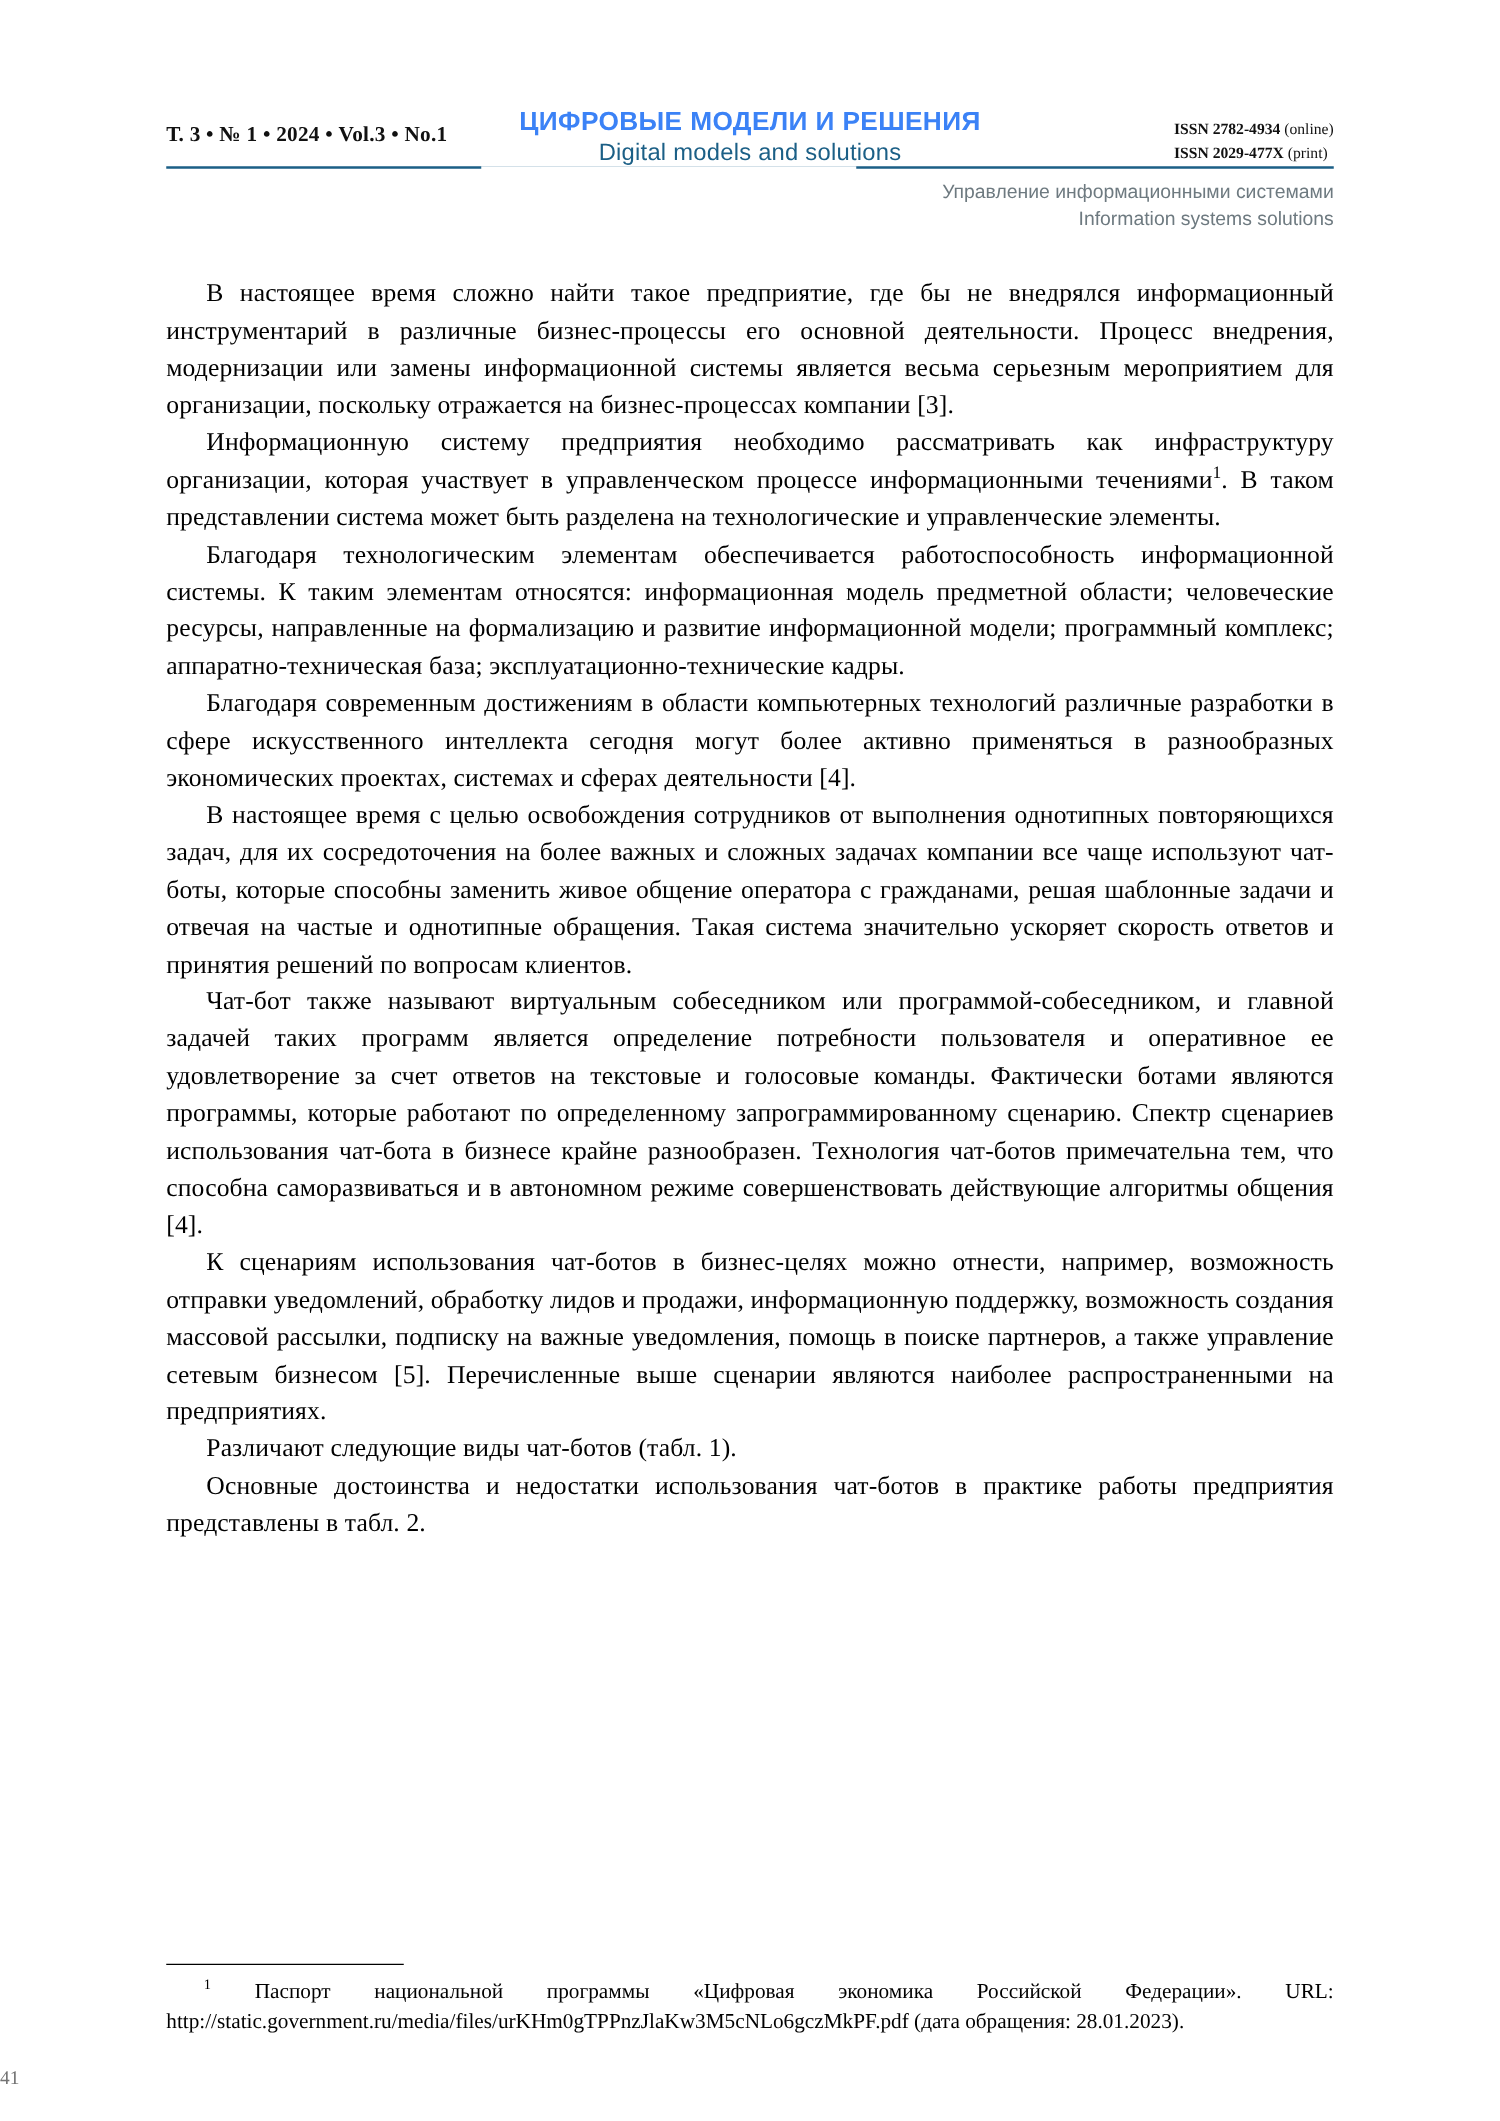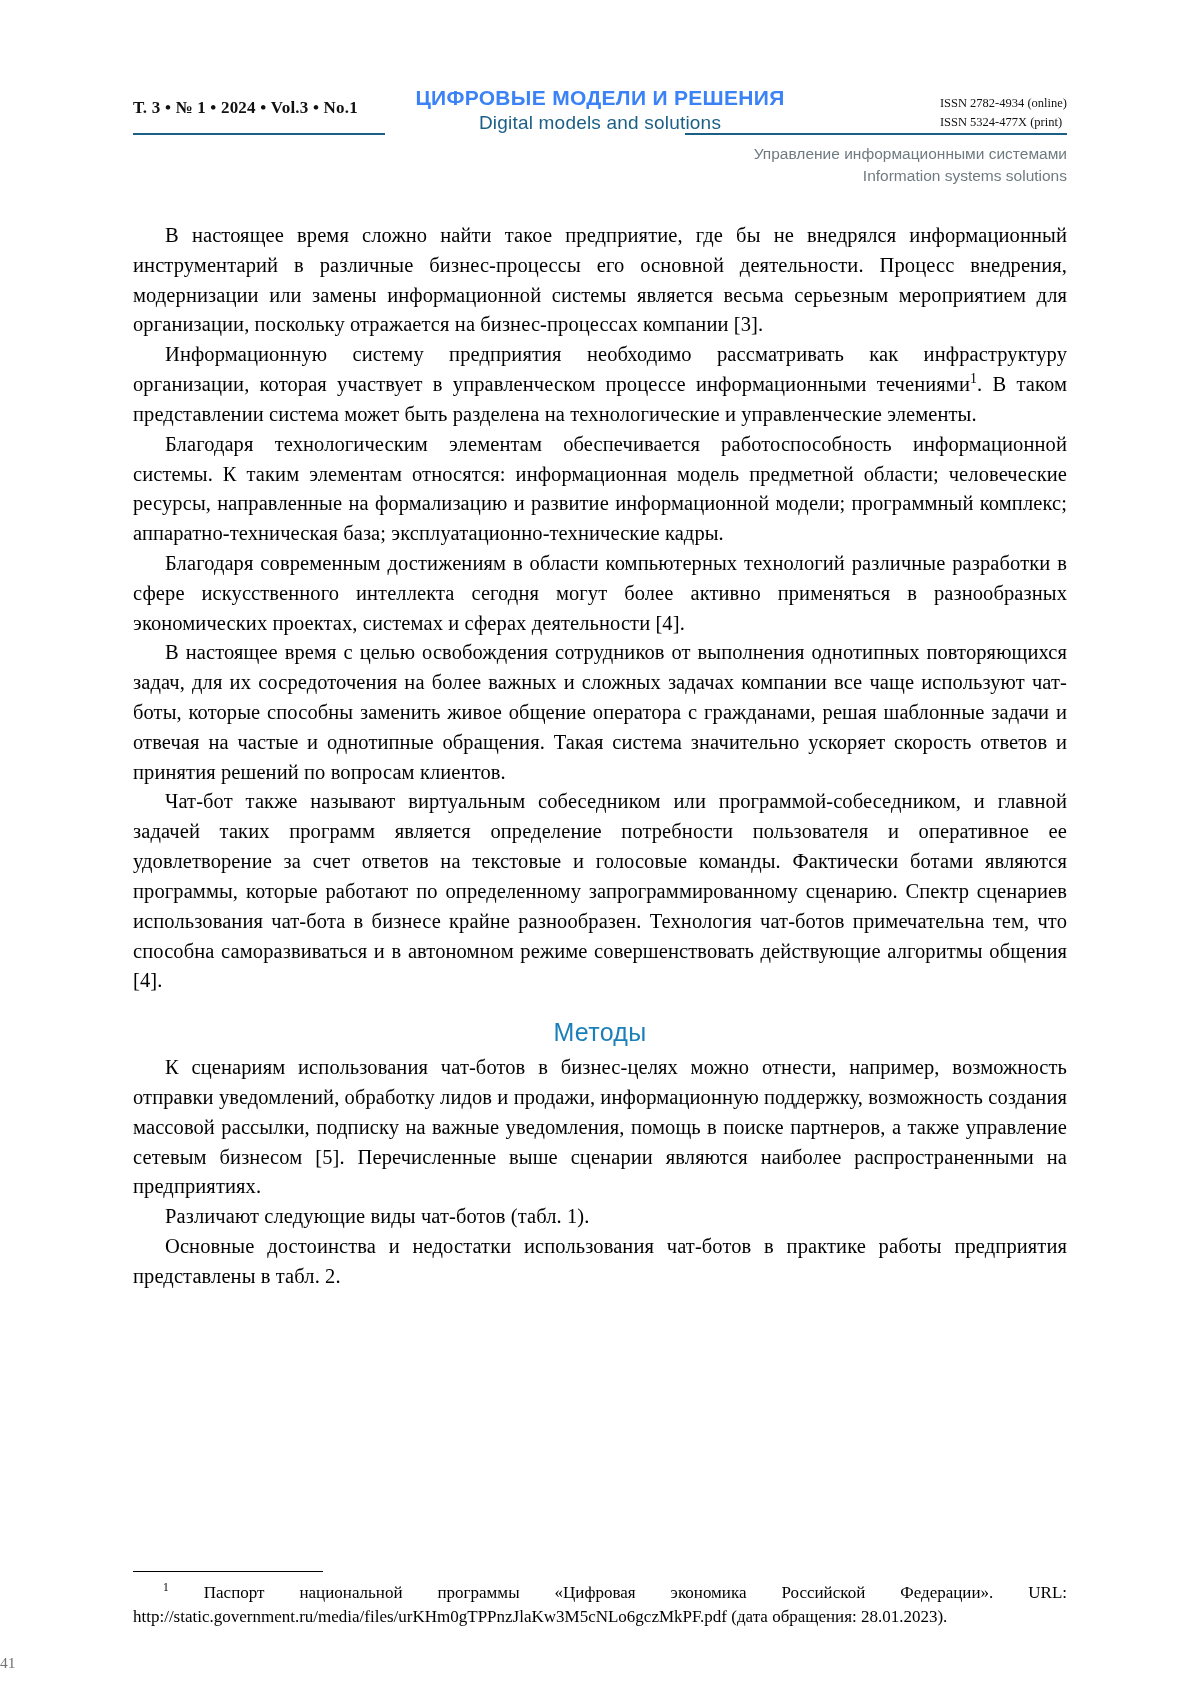--- a/index.html
+++ b/index.html
@@ -68,21 +68,21 @@
     text-align: left;
     white-space: nowrap;
   }
   .issn-line {
     font-family: "Liberation Serif", serif;
     font-size: 12.5px;
     color: #111111;
     line-height: 1.5;
   }
   .issn-line b {
-    font-weight: normal;
+    font-weight: bold;
     text-align: center;
   }
   .header-rule {
     position: absolute;
     left: 133px;
     top: 117px;
     width: 934px;
     height: 2px;
     background: #1b5f86;
   }
@@ -179,40 +179,39 @@
 <div class="page">
 
   <div class="header">
     <div class="header-left">Т. 3 • № 1 • 2024 • Vol.3 • No.1</div>
     <div class="header-center">
       <div class="journal-title-ru">ЦИФРОВЫЕ МОДЕЛИ И РЕШЕНИЯ</div>
       <div class="journal-title-en">Digital models and solutions</div>
     </div>
     <div class="header-right">
       <div class="issn-line"><b>ISSN 2782-4934</b> <span>(online)</span></div>
-      <div class="issn-line"><b>ISSN  5324-477X</b> <span>(print)</span></div>
+      <div class="issn-line"><b>ISSN  2029-477X</b> <span>(print)</span></div>
     </div>
   </div>
   <div class="header-rule"></div>
   <div class="header-rule-gap"></div>
 
   <div class="rubric">
     <span>Управление информационными системами</span>
     <span class="rubric-en">Information systems solutions</span>
   </div>
 
   <div class="content">
     <p class="para">В настоящее время сложно найти такое предприятие, где бы не внедрялся информационный инструментарий в различные бизнес-процессы его основной деятельности. Процесс внедрения, модернизации или замены информационной системы является весьма серьезным мероприятием для организации, поскольку отражается на бизнес-процессах компании [3].</p>
     <p class="para"><span>Информационную систему предприятия необходимо рассматривать как инфраструктуру организации, которая участвует в управленческом процессе информационными течениями<sup>1</sup>. В таком представлении система может быть разделена на технологические и управленческие элементы.</span></p>
     <p class="para">Благодаря технологическим элементам обеспечивается работоспособность информационной системы. К таким элементам относятся: информационная модель предметной области; человеческие ресурсы, направленные на формализацию и развитие информационной модели; программный комплекс; аппаратно-техническая база; эксплуатационно-технические кадры.</p>
     <p class="para">Благодаря современным достижениям в области компьютерных технологий различные разработки в сфере искусственного интеллекта сегодня могут более активно применяться в разнообразных экономических проектах, системах и сферах деятельности [4].</p>
     <p class="para">В настоящее время с целью освобождения сотрудников от выполнения однотипных повторяющихся задач, для их сосредоточения на более важных и сложных задачах компании все чаще используют чат-боты, которые способны заменить живое общение оператора с гражданами, решая шаблонные задачи и отвечая на частые и однотипные обращения. Такая система значительно ускоряет скорость ответов и принятия решений по вопросам клиентов.</p>
     <p class="para">Чат-бот также называют виртуальным собеседником или программой-собеседником, и главной задачей таких программ является определение потребности пользователя и оперативное ее удовлетворение за счет ответов на текстовые и голосовые команды. Фактически ботами являются программы, которые работают по определенному запрограммированному сценарию. Спектр сценариев использования чат-бота в бизнесе крайне разнообразен. Технология чат-ботов примечательна тем, что способна саморазвиваться и в автономном режиме совершенствовать действующие алгоритмы общения [4].</p>
 
-    <h2 class="section-heading">Методы</h2>
 
     <p class="para">К сценариям использования чат-ботов в бизнес-целях можно отнести, например, возможность отправки уведомлений, обработку лидов и продажи, информационную поддержку, возможность создания массовой рассылки, подписку на важные уведомления, помощь в поиске партнеров, а также управление сетевым бизнесом [5]. Перечисленные выше сценарии являются наиболее распространенными на предприятиях.</p>
     <p class="para">Различают следующие виды чат-ботов (табл. 1).</p>
     <p class="para">Основные достоинства и недостатки использования чат-ботов в практике работы предприятия представлены в табл. 2.</p>
   </div>
 
   <div class="footnote">
     <div class="footnote-rule"></div>
     <p class="footnote-text"><sup>1</sup><span> Паспорт национальной программы «Цифровая экономика Российской Федерации». URL: http://static.government.ru/media/files/urKHm0gTPPnzJlaKw3M5cNLo6gczMkPF.pdf (дата обращения: 28.01.2023).</span></p>
   </div>

